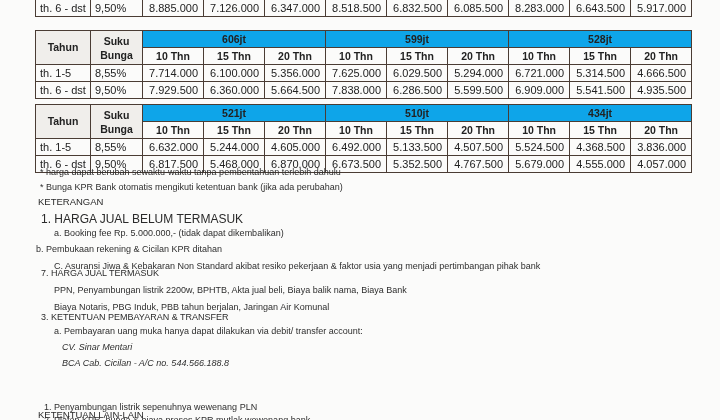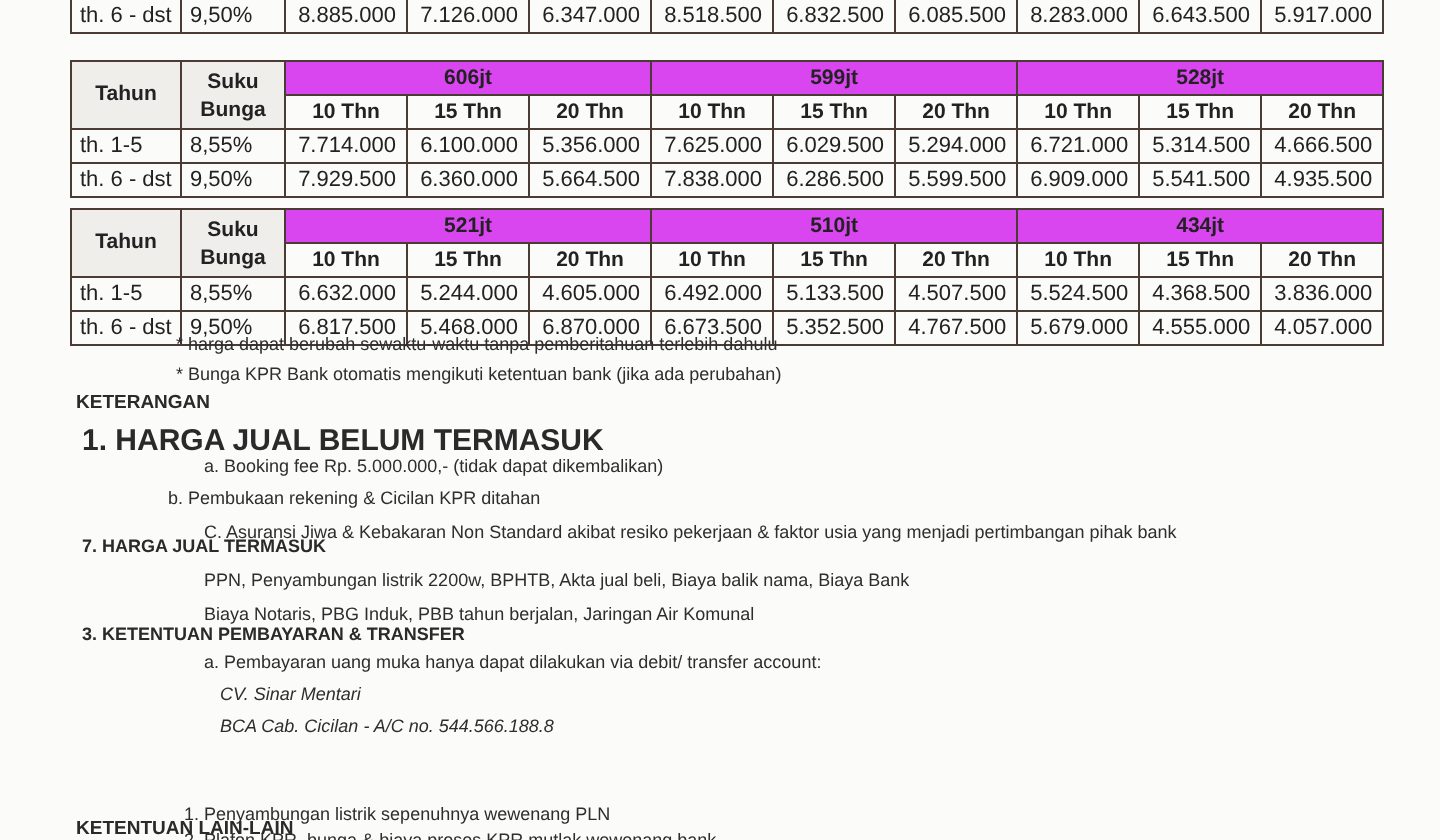--- a/index.html
+++ b/index.html
@@ -13,35 +13,35 @@
     position:absolute; left:35px; width:657px;
     border-collapse:collapse; table-layout:fixed;
     font-size:11px;
   }
   table.price td, table.price th {
     border:1.5px solid #4a3c34;
     padding:0 4px; height:16px; line-height:15px;
     white-space:nowrap; overflow:hidden;
   }
   table.price th { font-weight:bold; text-align:center; font-size:10.5px; }
-  table.price th.price-head { background:#d946ef; }
+  table.price th.price-head { background:#0ea5e9; }
   table.price th.yr-head { background:#f0eeeb; }
   table.price td.yr, table.price td.rate { text-align:left; }
   table.price td.num { text-align:right; padding-right:5px; }
   col.c-tahun { width:55px; }
   col.c-suku { width:52px; }
   col.c-num { width:61px; }
 
   #t0 { top:-1px; }
   #t1 { top:30px; }
   #t2 { top:104px; }
 
   .notes { position:absolute; left:40px; font-size:8.5px; color:#333; }
-  .h { position:absolute; font-weight:bold; font-size:9.5px; color:#2a2a2a; }
-  .line { position:absolute; font-size:9px; color:#2e2e2e; white-space:nowrap;margin-left:48px; }
+  .h { position:absolute; font-weight:normal; font-size:9.5px; color:#2a2a2a; }
+  .line { position:absolute; font-size:9px; color:#2e2e2e; white-space:nowrap; }
   .it { font-style:italic; font-weight:normal; }
 </style>
 </head>
 <body>
 
 <table class="price" id="t0">
   <colgroup>
       <col class="c-tahun">
       <col class="c-suku">
       <col class="c-num">
@@ -193,21 +193,21 @@
     <td class="num">4.057.000</td>
   </tr>
 </tbody>
   </table>
 
 <div class="line notes" style="top:167px">* harga dapat berubah sewaktu-waktu tanpa pemberitahuan terlebih dahulu</div>
 <div class="line notes" style="top:182px">* Bunga KPR Bank otomatis mengikuti ketentuan bank (jika ada perubahan)</div>
 
 <div class="h" style="left:38px; top:196px">KETERANGAN</div>
 
-<div class="h" style="left:41px; top:212px; font-size:15px">1.  HARGA JUAL BELUM TERMASUK</div>
+<div class="h" style="left:41px; top:212px; font-size:12px">1.  HARGA JUAL BELUM TERMASUK</div>
 <div class="line" style="left:54px; top:228px">a. Booking fee Rp. 5.000.000,- (tidak dapat dikembalikan)</div>
 <div class="line" style="left:36px; top:244px">b. Pembukaan rekening  &amp; Cicilan  KPR ditahan</div>
 <div class="line" style="left:54px; top:261px">C. Asuransi Jiwa &amp; Kebakaran Non Standard akibat resiko pekerjaan &amp; faktor usia yang menjadi pertimbangan pihak bank</div>
 
 <div class="h" style="left:41px; top:267px; top:268px; font-size:9px">7.  HARGA JUAL TERMASUK</div>
 <div class="line" style="left:54px; top:285px">PPN, Penyambungan listrik 2200w, BPHTB, Akta jual beli, Biaya balik nama, Biaya Bank</div>
 <div class="line" style="left:54px; top:302px">Biaya Notaris, PBG Induk, PBB tahun berjalan, Jaringan Air Komunal</div>
 
 <div class="h" style="left:41px; top:311px; top:312px; font-size:9px">3.  KETENTUAN PEMBAYARAN &amp; TRANSFER</div>
 <div class="line" style="left:54px; top:326px">a. Pembayaran uang muka hanya dapat dilakukan via debit/ transfer account:</div>

